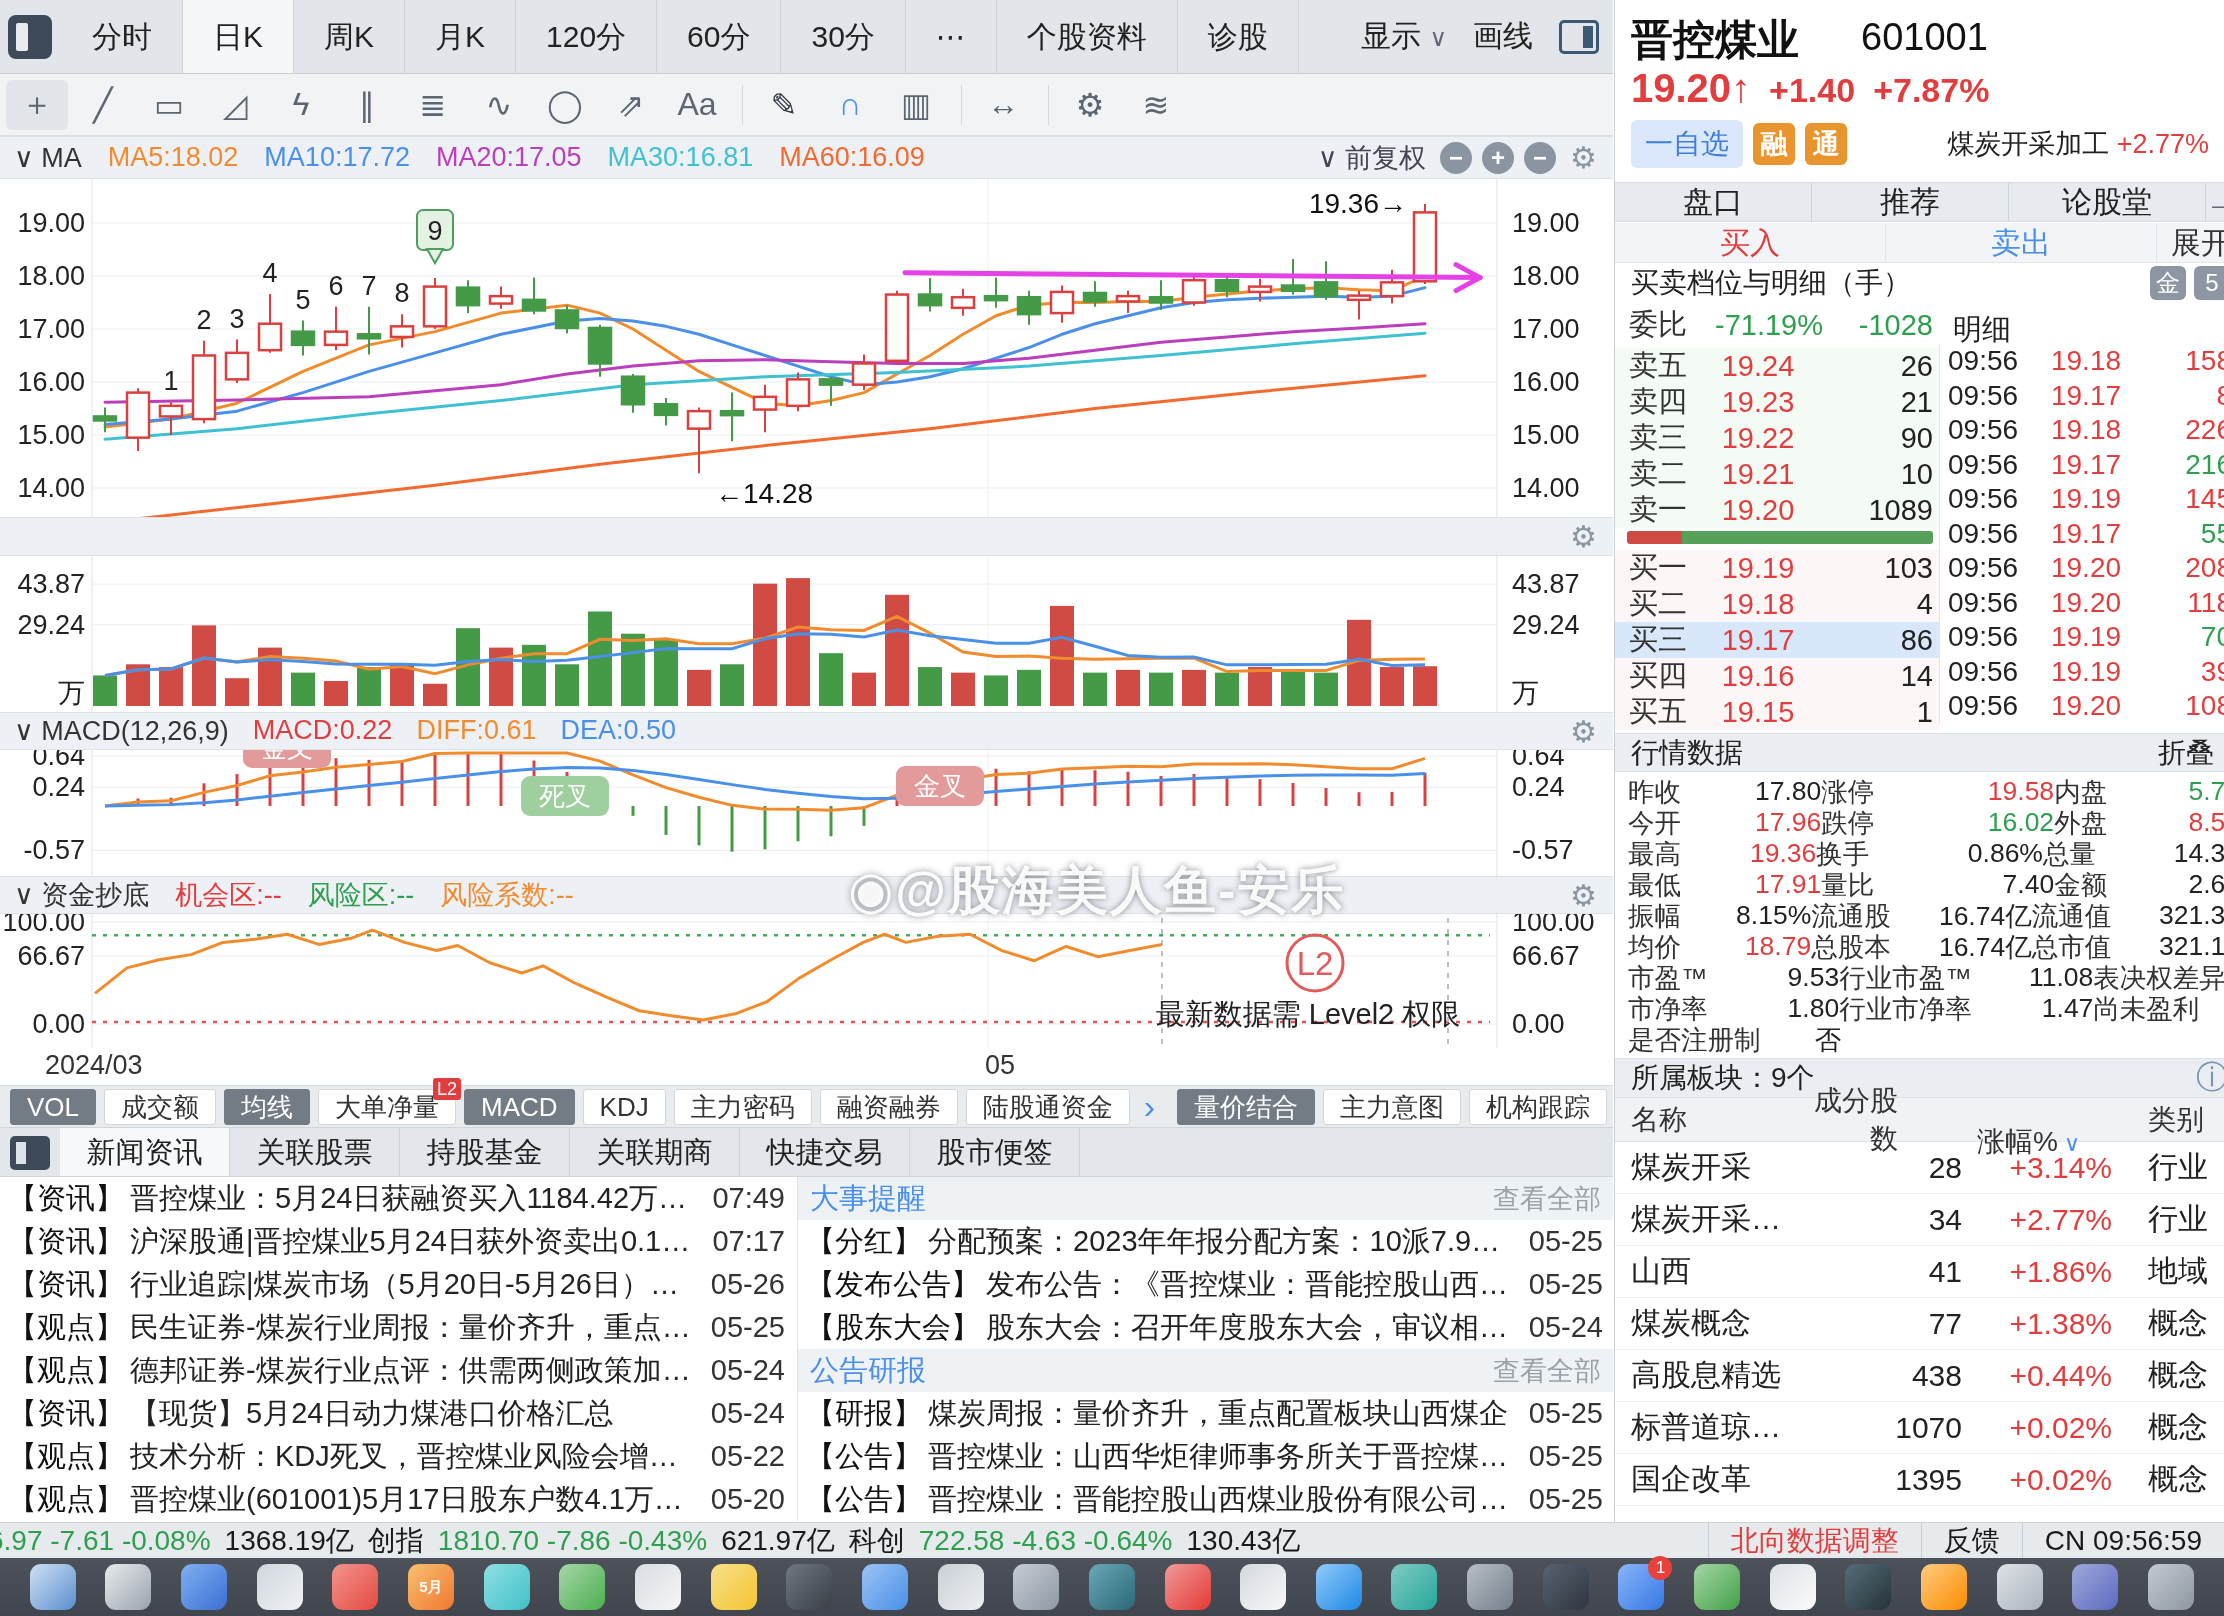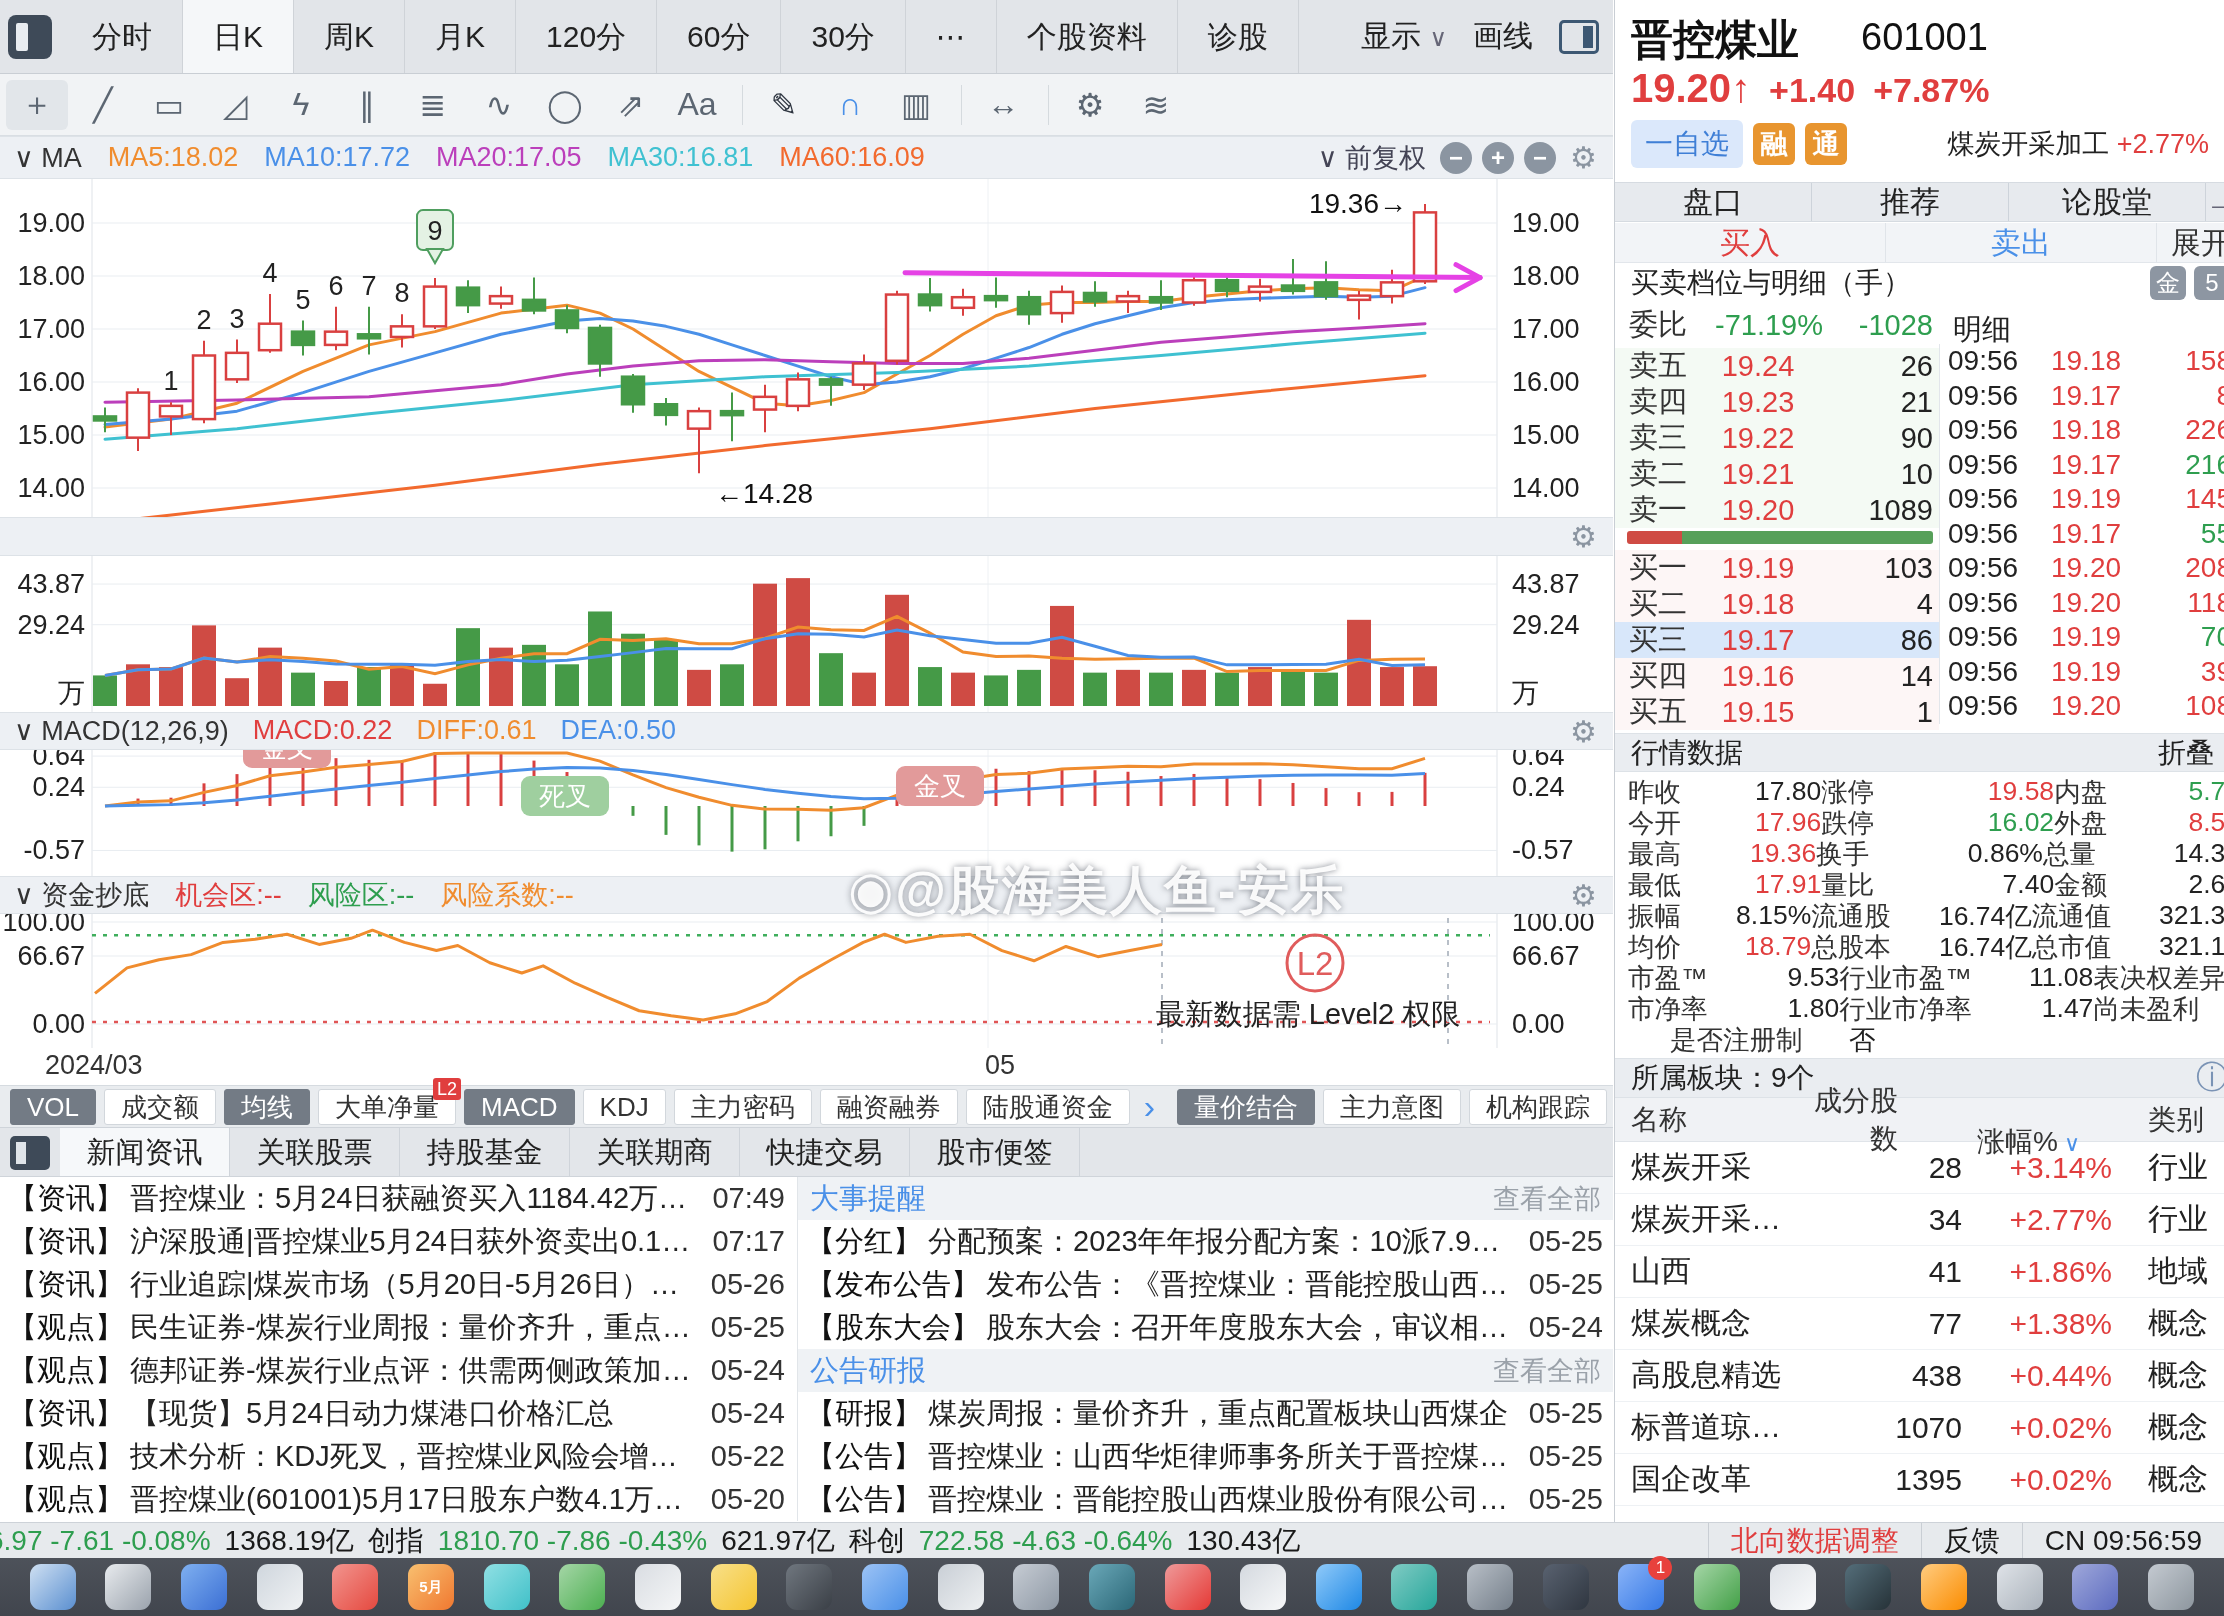--- a/index.html
+++ b/index.html
@@ -902,21 +902,21 @@
       </div>
       <div class="q-row">
         <span class="q-l" style="width: 120px;">市净率</span>
         <span class="q-v c-k" style="width: 96px;">1.80</span>
         <span class="q-l" style="width: 150px;">行业市净率</span>
         <span class="q-v c-k" style="width: 110px;">1.47</span>
         <span class="q-l" style="width: 150px;">尚未盈利</span>
         <span class="q-v c-k" style="width: 86px; flex: 1 1 0%; margin-right: -16px;"></span>
       </div>
       <div class="q-row">
-        <span class="q-l" style="width: 120px; margin-left: 42px;">是否注册制</span>
+        <span class="q-l" style="width: 120px;">是否注册制</span>
         <span class="q-v c-k" style="width: 96px;">否</span>
         <span class="q-l" style="width: 150px;"></span>
         <span class="q-v c-k" style="width: 110px;"></span>
         <span class="q-l" style="width: 150px;"></span>
         <span class="q-v c-k" style="width: 86px; flex: 1 1 0%; margin-right: -16px;"></span>
       </div>
     </div>
   <div id="rp-sectorhead">
     <span>所属板块：9个</span>
     <span class="info">ⓘ</span>

